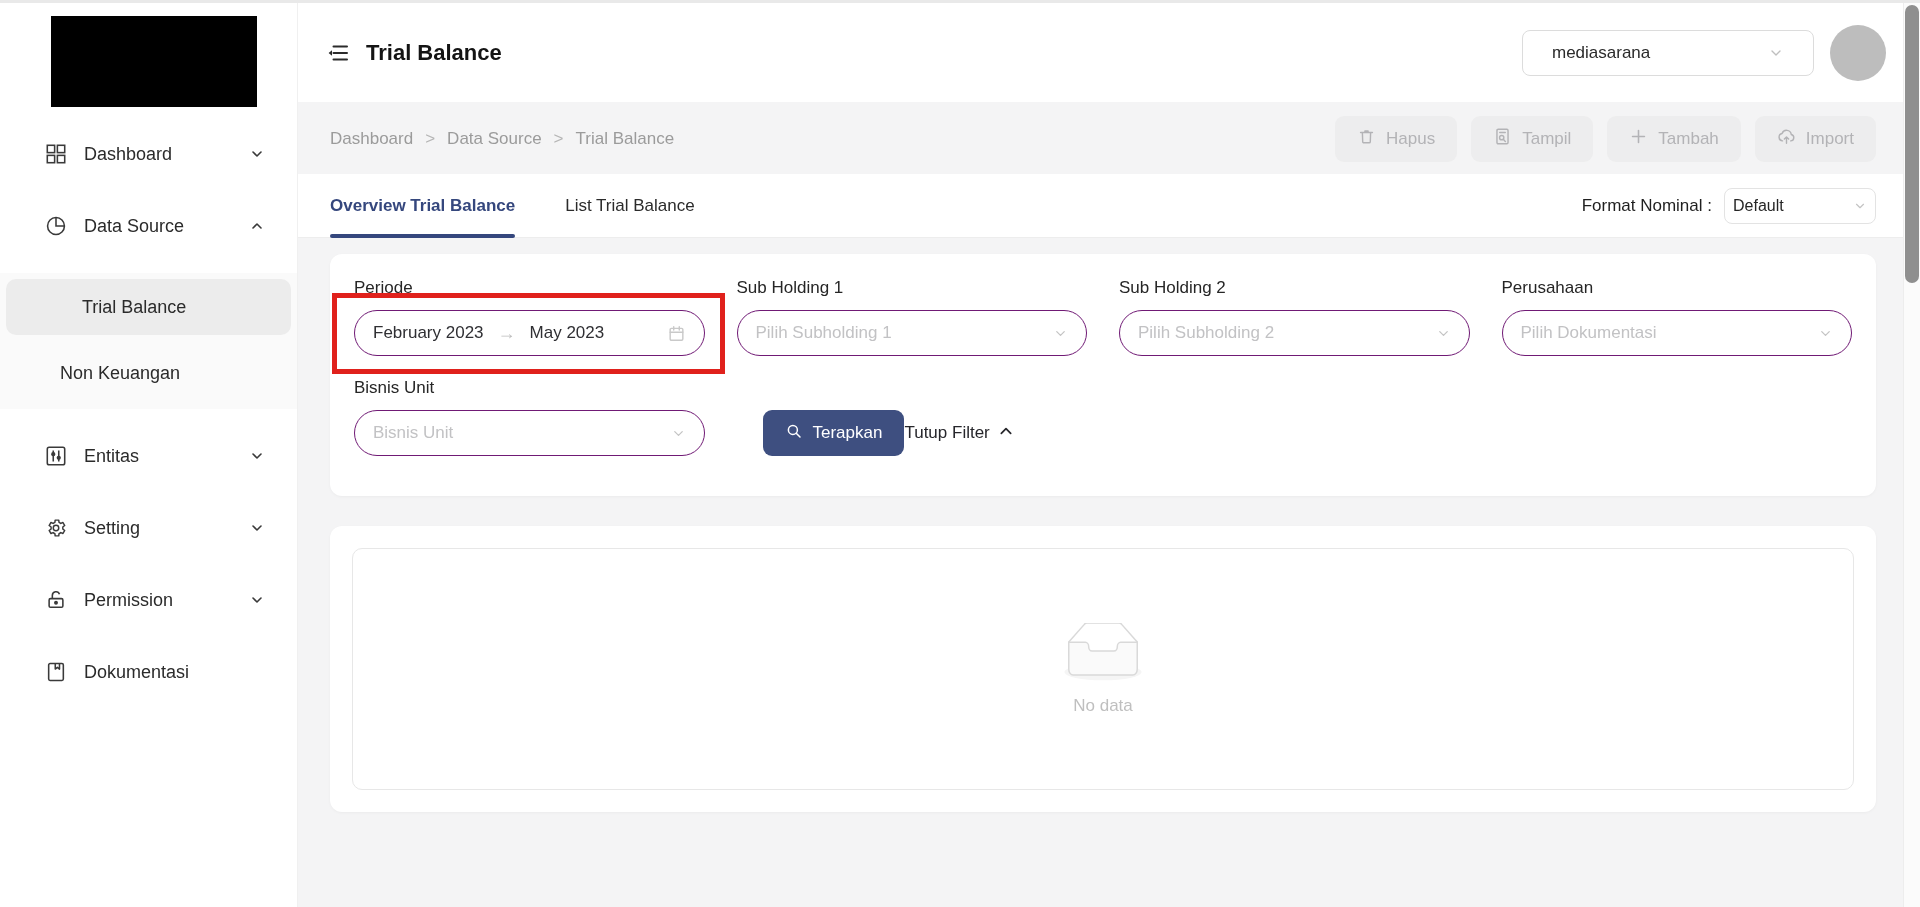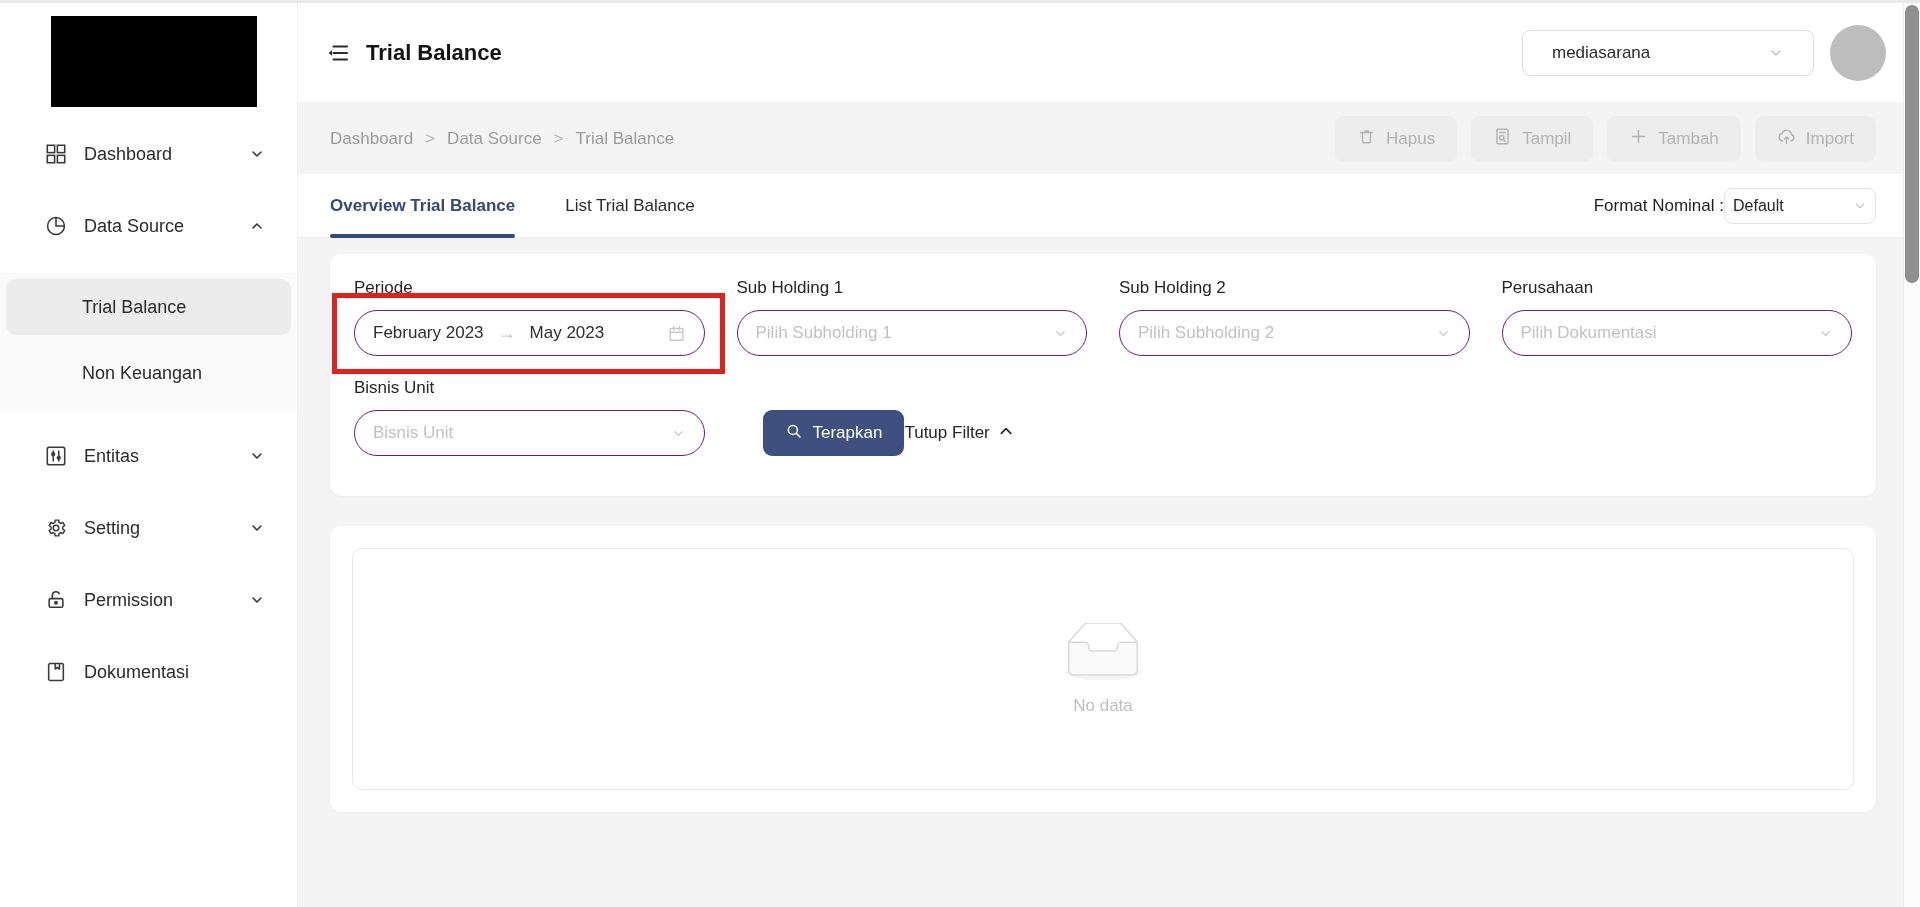--- a/index.html
+++ b/index.html
@@ -16,21 +16,21 @@
 
   
   .sidebar { width: 298px; flex: none; background: #fff; border-right: 1px solid #f0f0f0; }
   .logo { width: 206px; height: 91px; background: #000; margin: 13px 0 0 51px; }
   .menu { margin-top: 6px; font-size: 18px; color: #2b2b2b; }
   .menu-item { height: 50px; display: flex; align-items: center; padding: 0 32px 0 44px; margin: 22px 0; cursor: pointer; }
   .menu-item .mi-icon { width: 24px; height: 24px; margin-right: 16px; color: #3a3a3a; flex: none; display:flex; align-items:center; justify-content:center; }
   .mi-label { white-space: nowrap; }
   .chev { margin-left: auto; color: #3a3a3a; display:flex; }
   .submenu { background: #fafafa; padding: 6px 0 8px; }
-  .submenu-item { height: 56px; display: flex; align-items: center; padding-left: 82px; font-size: 18px; cursor: pointer; color: #2b2b2b; }
+  .submenu-item { height: 56px; display: flex; align-items: center; padding-left: 60px; font-size: 18px; cursor: pointer; color: #2b2b2b; }
   .submenu-item.active { background: #ececec; border-radius: 10px; margin: 0 6px 10px; padding-left: 76px; }
 
   
   .main { flex: 1; display: flex; flex-direction: column; min-width: 0; }
 
   .header { height: 99px; background: #fff; display: flex; align-items: center; padding: 0 34px 0 28px; flex: none; }
   .fold-icon { color: #2b2b2b; display: flex; cursor: pointer; }
   .page-title { font-size: 22px; font-weight: 700; color: #141414; margin-left: 16px; }
   .ws-select { margin-left: auto; width: 292px; height: 46px; border: 1px solid #dcdcdc; border-radius: 8px;
     display: flex; align-items: center; padding: 0 29px; font-size: 17px; color: #2b2b2b; cursor: pointer; background:#fff; }
@@ -50,21 +50,21 @@
   .act-btn svg { color: #b3b3b6; }
 
   
   .tabstrip { display: flex; align-items: center; background: #fff; border-bottom: 1px solid #ededed;
     height: 64px; margin: 12px -44px 0 -32px; padding: 0 44px 0 32px; }
   .tab { margin-right: 50px; font-size: 17px; color: #2b2b2b; position: relative; height: 100%;
     display: flex; align-items: center; cursor: pointer; }
   .tab.active { color: #35477d; font-weight: 700; }
   .tab.active::after { content: ""; position: absolute; left: 0; right: 0; bottom: -1px; height: 4px;
     background: #35477d; border-radius: 3px; }
-  .format-wrap { margin-left: auto; display: flex; align-items: center; gap: 0; font-size: 17px; color: #1f1f1f; text-align: center; }
+  .format-wrap { margin-left: auto; display: flex; align-items: center; gap: 12px; font-size: 17px; color: #1f1f1f; text-align: center; }
   .format-select { width: 152px; height: 36px; border: 1px solid #e3e3e3; border-radius: 8px; background: #fff;
     display: flex; align-items: center; padding: 0 8px; font-size: 16px; color: #262626; cursor: pointer; }
   .format-select .sel-chev { margin-left: auto; color: #c4c4c4; display: flex; }
 
   
   .card { background: #fff; border-radius: 12px; box-shadow: 0 1px 3px rgba(0,0,0,0.04); }
   .filter-card { margin-top: 16px; padding: 24px 24px 40px; }
   .f-grid { display: grid; grid-template-columns: repeat(4, 1fr); column-gap: 32px; row-gap: 22px; }
   .f-label { font-size: 17px; color: #262626; margin-bottom: 12px; height: 20px; }
   .f-field { height: 46px; border: 1px solid #701a75; border-radius: 23px; background: #fff;

